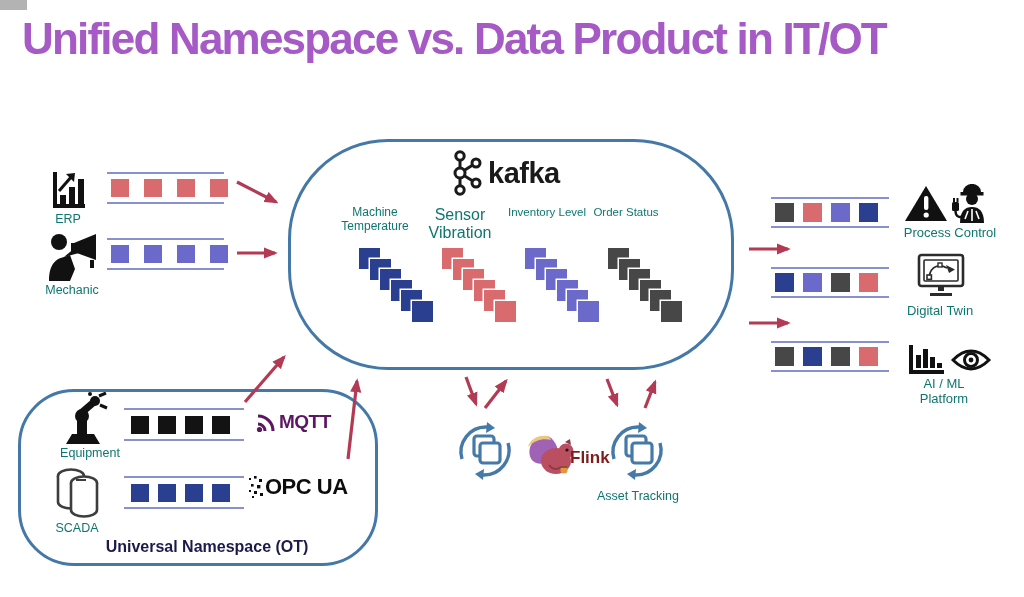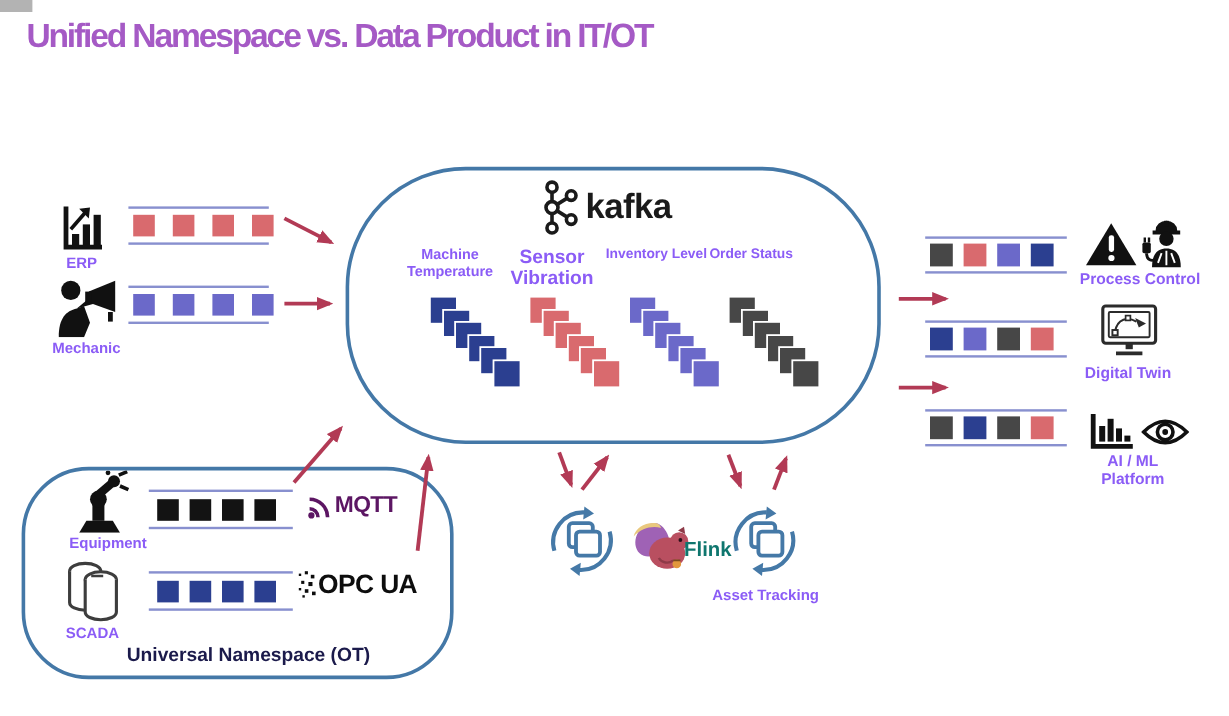--- a/index.html
+++ b/index.html
@@ -1,40 +1,40 @@
 <!DOCTYPE html>
 <html><head>
 <meta charset="utf-8">
 <style>
   html,body{margin:0;padding:0;background:#fff;}
   .canvas{position:relative;width:1024px;height:597px;background:#ffffff;
           font-family:"Liberation Sans",sans-serif;overflow:hidden;}
   .abs{position:absolute;}
-  .title{position:absolute;left:22px;top:14px;font-size:28px;font-weight:bold;
+  .title{position:absolute;left:22px;top:14px;font-size:44px;font-weight:bold;
          color:#a55ac5;letter-spacing:-1.8px;white-space:nowrap;}
   .corner-chip{position:absolute;left:0;top:0;width:27px;height:10px;background:#b3b3b3;}
-  .lbl{position:absolute;color:#8b5cf6;font-weight:bold;text-align:center;line-height:1.15;}
+  .lbl{position:absolute;color:#0f766e;font-weight:normal;text-align:center;line-height:1.15;}
   .navy-lbl{position:absolute;color:#1b1a4b;font-weight:bold;text-align:center;white-space:nowrap;}
   .capsule{position:absolute;left:288px;top:139px;width:446px;height:231px;
            border:3px solid #4478a7;border-radius:100px;box-sizing:border-box;}
   .ot-box{position:absolute;left:18px;top:389px;width:360px;height:177px;
           border:3px solid #4478a7;border-radius:56px;box-sizing:border-box;}
   .stream{position:absolute;display:flex;align-items:center;box-sizing:border-box;
           border-top:2px solid #8890cf;border-bottom:2px solid #8890cf;}
   .stream .packet{flex:none;width:var(--sq);height:var(--sq);}
   .cascade{position:absolute;width:74px;height:74px;}
   .csq{position:absolute;width:21px;height:21px;box-shadow:0 0 0 1.5px #fff;}
   .arrows{position:absolute;left:0;top:0;pointer-events:none;}
   .kafka-text{position:absolute;left:488px;top:157px;font-size:29px;font-weight:bold;
               color:#1a1a1a;letter-spacing:-0.5px;}
   .mqtt{position:absolute;left:256px;top:411px;display:flex;align-items:center;gap:2px;
         font-size:19px;font-weight:bold;color:#5c1663;letter-spacing:-0.5px;}
   .opcua{position:absolute;left:248px;top:474px;display:flex;align-items:flex-end;gap:1px;
          font-size:22px;font-weight:bold;color:#0d0d0d;letter-spacing:-0.5px;}
-  .flink-label{position:absolute;left:570px;top:448px;font-size:17px;font-weight:bold;color:#0f766e;}
+  .flink-label{position:absolute;left:570px;top:448px;font-size:17px;font-weight:bold;color:#7f1d1d;}
 </style>
 </head>
 <body>
 
 <div class="canvas">
 
   <div class="corner-chip"></div>
   <div class="title">Unified Namespace vs. Data Product in IT/OT</div>
 
   <svg class="abs" style="left:50px;top:169px" width="38" height="42" viewBox="0 0 38 42">

